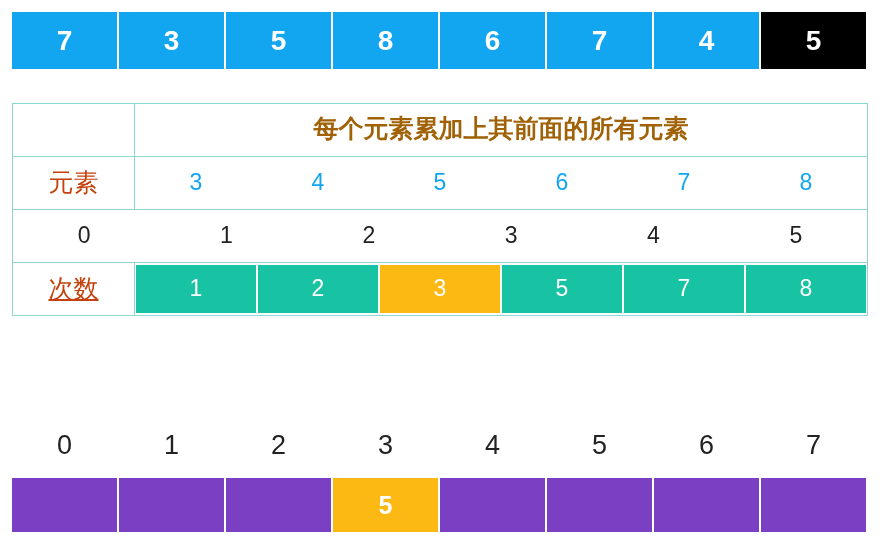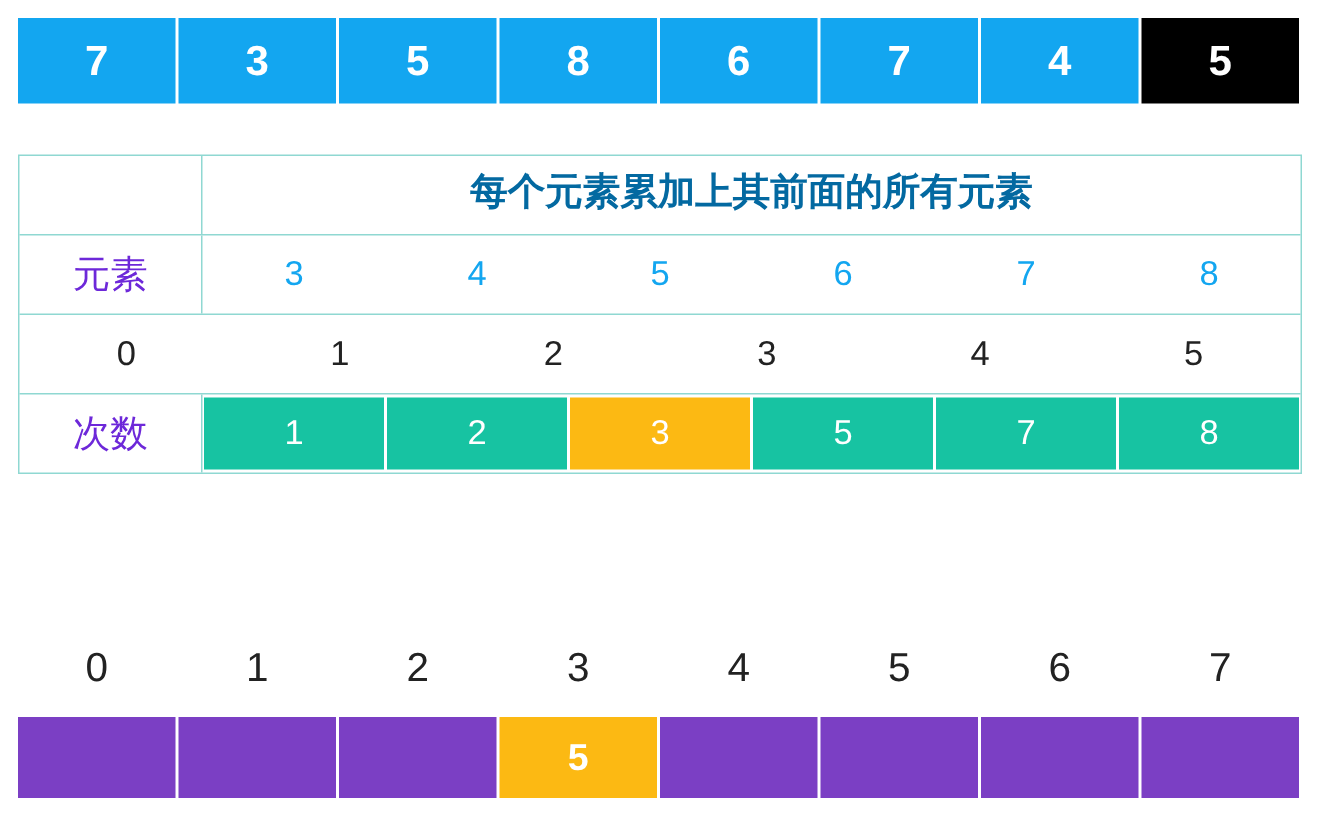--- a/index.html
+++ b/index.html
@@ -59,30 +59,30 @@
 
   .label-cell {
     width: 122px;
     min-width: 122px;
     box-sizing: border-box;
     border-right: 1px solid #8fd8d2;
     display: flex;
     align-items: center;
     justify-content: center;
     font-size: 25px;
-    color: #6d28d9;
+    color: #c2410c;
   }
   .caption-cell {
     flex: 1;
     box-sizing: border-box;
     padding: 8px 10px 10px 10px;
     text-align: center;
     font-size: 25px;
     font-weight: bold;
-    color: #0369a1;
+    color: #a16207;
     line-height: 1.35;
   }
   .caption-line { display: block; }
 
   .vals {
     flex: 1;
     display: flex;
   }
   .vals .vcell {
     flex: 1;
@@ -97,21 +97,21 @@
 
   .row-counts .vals { gap: 2px; padding: 2px 1px; }
   .row-counts .vcell {
     background: #17c3a2;
     color: #ffffff;
     height: 48px;
   }
   .row-counts .vcell.marked {
     background: #fcb913;
   }
-  .row-counts .label-cell { border-right: 1px solid #8fd8d2; }
+  .row-counts .label-cell { border-right: 1px solid #8fd8d2; text-decoration: underline; }
 
   
   .bottom-index {
     position: absolute;
     left: 12px;
     top: 430px;
     width: 856px;
     display: flex;
     gap: 2px;
   }

